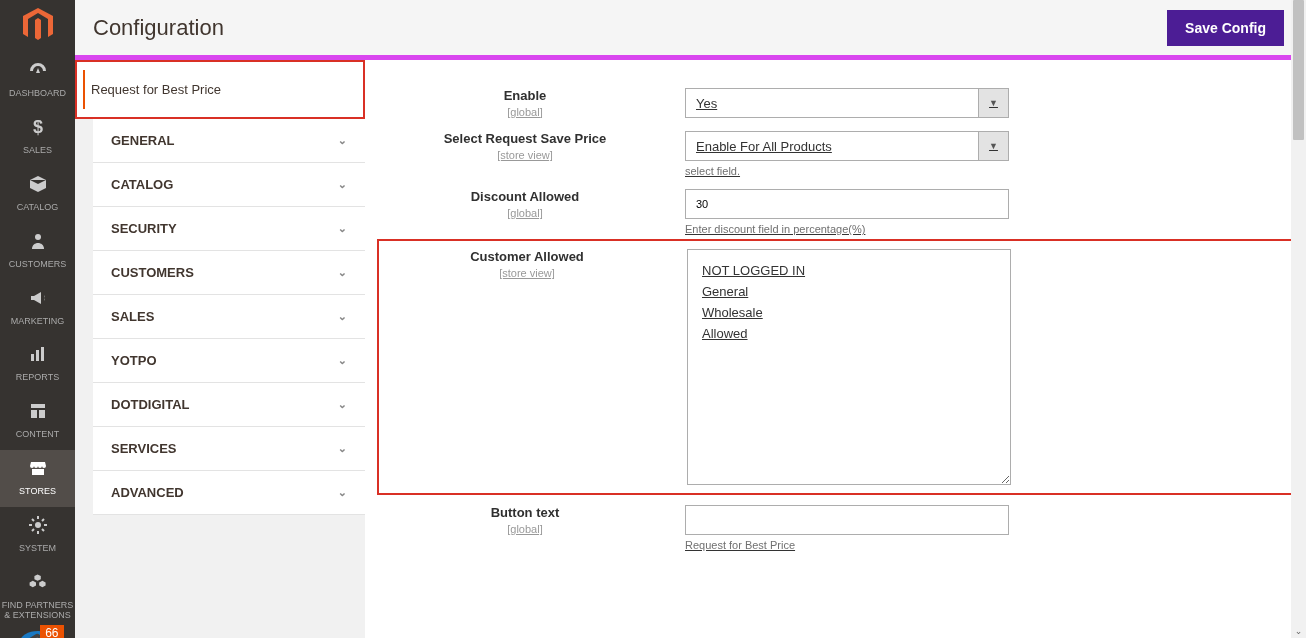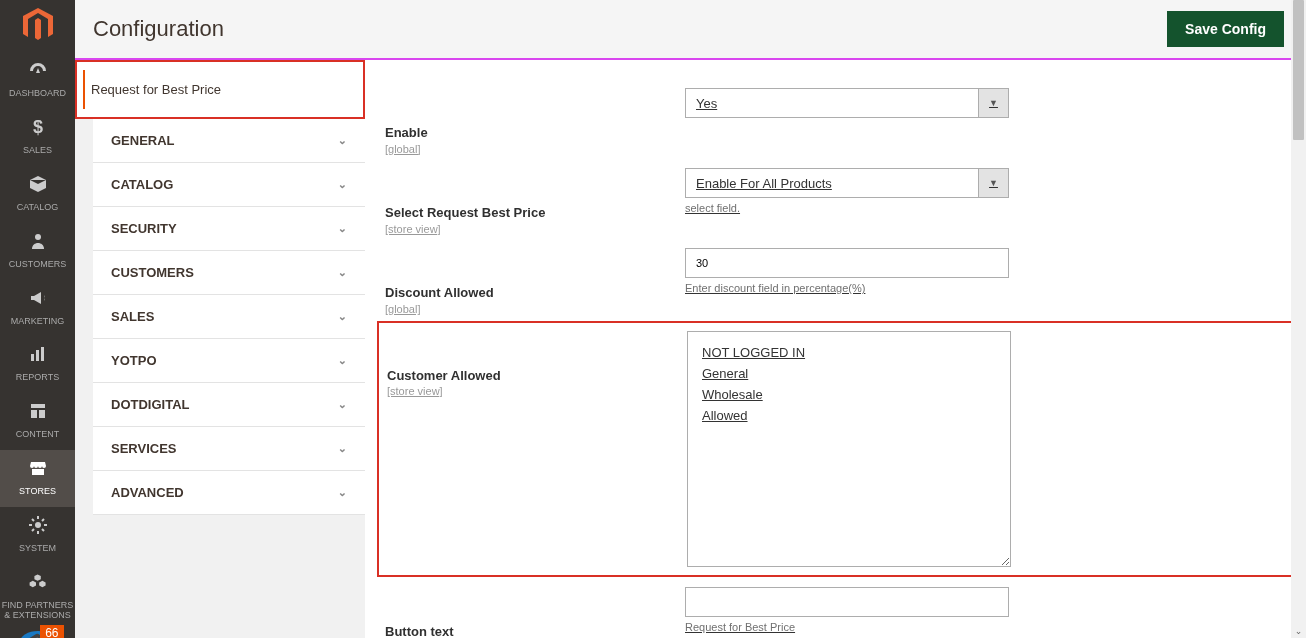--- a/index.html
+++ b/index.html
@@ -12,35 +12,35 @@
 .nav-item .icon { font-size: 20px; margin-bottom: 4px; color: #ccc; }
 .nav-item.active .icon { color: #fff; }
 .nav-item .label { font-size: 9px; text-align: center; text-transform: uppercase; line-height: 1.1; color: #aaa; }
 .nav-item.active .label { color: #fff; }
 .nav-spacer { flex: 1; }
 .help-btn { width: 36px; height: 36px; border-radius: 50%; background: #1979c3; display: flex; align-items: center; justify-content: center; position: relative; margin-bottom: 18px; cursor: pointer; }
 .help-btn .cap { color: #fff; font-size: 18px; }
 .help-badge { position: absolute; top: -6px; right: -8px; background: #eb5202; color: #fff; font-size: 12px; border-radius: 0; padding: 1px 5px; }
 
 .main { flex: 1; display: flex; flex-direction: column; background: #fff; position: relative; }
-.header-bar { height: 60px; background: #f5f5f5; border-bottom: 2px solid #d946ef; display: flex; align-items: center; padding: 0 22px 0 18px; }
+.header-bar { height: 60px; background: #f5f5f5; border-bottom: 5px solid #d946ef; display: flex; align-items: center; padding: 0 22px 0 18px; }
 .page-title { font-size: 22px; font-weight: 400; color: #41362f; }
 .header-spacer { flex: 1; }
-.save-btn { background: #14532d; color: #fff; border: none; padding: 10px 18px; font-size: 14px; font-weight: 600; cursor: pointer; }
+.save-btn { background: #4c1d95; color: #fff; border: none; padding: 10px 18px; font-size: 14px; font-weight: 600; cursor: pointer; }
 
 .content { flex: 1; display: flex; overflow: hidden; }
 .config-sidebar { width: 290px; background: #f1f1f1; padding: 0; }
 .config-item { background: #fff; border-bottom: 1px solid #e3e3e3; padding: 14px 18px; display: flex; align-items: center; justify-content: space-between; cursor: pointer; font-size: 13px; color: #41362f; font-weight: 600; text-transform: uppercase; margin-left: 18px; }
 .config-item.first-item { border: 2px solid #d93025; border-top: 2px solid #d93025; background: #fff; text-transform: none; font-weight: 400; font-size: 13px; padding: 20px 18px 20px 14px; margin-left: 0; position: relative; }
 .config-item.first-item::before { content: ""; position: absolute; left: 6px; top: 8px; bottom: 8px; width: 2px; background: #eb5202; }
 .config-item .chev { color: #888; font-size: 11px; }
 
 .form-area { flex: 1; padding: 28px 20px 20px 20px; overflow-y: auto; position: relative; }
 .form-row { display: flex; margin-bottom: 12px; }
-.field-label { width: 300px; text-align: left; padding-right: 20px; font-size: 13px; color: #303030; font-weight: 600; line-height: 1.3; margin-top: 37px; }
+.field-label { width: 300px; text-align: center; padding-right: 20px; font-size: 13px; color: #303030; font-weight: 600; line-height: 1.3; }
 .scope { display: block; color: #999; font-size: 11px; font-weight: 400; text-decoration: underline; }
 .field-control { width: 324px; text-decoration: underline; }
 .select-wrap { display: flex; }
 .select-input { flex: 1; border: 1px solid #adadad; background: #fff; padding: 5px 10px; font-size: 13px; color: #333; height: 30px; display: flex; align-items: center; }
 .select-arrow { width: 30px; background: #e3e3e3; border: 1px solid #adadad; border-left: none; display: flex; align-items: center; justify-content: center; font-size: 9px; color: #555; cursor: pointer; }
 .help-text { font-size: 11px; color: #707070; margin-top: 4px; }
 .text-input { width: 100%; border: 1px solid #adadad; padding: 5px 10px; font-size: 11px; height: 30px; }
 .multiselect { width: 100%; height: 236px; border: 1px solid #adadad; padding: 10px 14px; resize: both; overflow: auto; font-size: 13px; }
 .ms-option { padding: 3px 0; cursor: pointer; color: #333; }
 .highlight-box { border: 2px solid #d93025; padding: 8px 0 8px 0; margin: -8px -8px 10px -8px; }
@@ -193,21 +193,21 @@
           <div class="field-control">
             <div class="select-wrap">
               <div class="select-input">Yes</div>
               <div class="select-arrow">▼</div>
             </div>
           </div>
         </div>
 
         <div class="form-row">
           <div class="field-label">
-            <span>Select Request Best Price</span>
+            <span>Select Request Save Price</span>
             <span class="scope">[store view]</span>
           </div>
           <div class="field-control">
             <div class="select-wrap">
               <div class="select-input">Enable For All Products</div>
               <div class="select-arrow">▼</div>
             </div>
             <div class="help-text">select field.</div>
           </div>
         </div>

